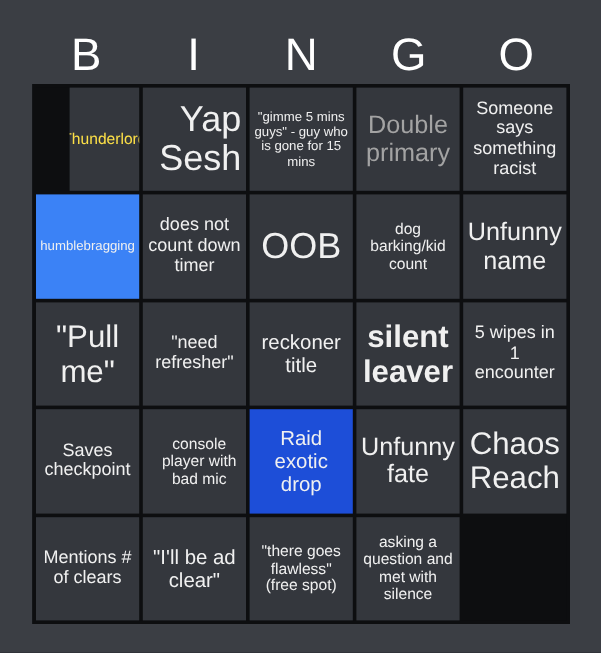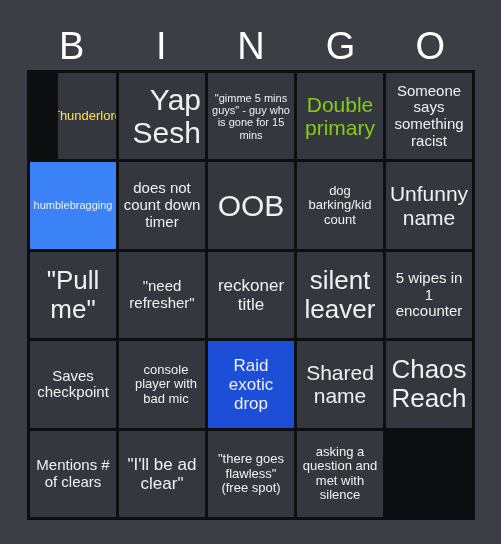--- a/index.html
+++ b/index.html
@@ -95,39 +95,39 @@
     <div class="header-letter" style="color: rgb(255, 255, 255);">N</div>
     <div class="header-letter" style="color: rgb(255, 255, 255);">G</div>
     <div class="header-letter" style="color: rgb(255, 255, 255);">O</div>
   </div>
 
   <div id="bingo-grid" style="background: rgb(13, 14, 16); border-color: rgb(13, 14, 16);">
 
     <div class="bingo-cell fs-s" style="background: rgb(52, 55, 61); color: #fde047; margin-left: 28px;">Thunderlord</div>
     <div class="bingo-cell fs-3xl" style="background: rgb(52, 55, 61); color: rgb(240, 240, 240);">Yap Sesh</div>
     <div class="bingo-cell fs-xs" style="background: rgb(52, 55, 61); color: rgb(240, 240, 240);">"gimme 5 mins guys" - guy who is gone for 15 mins</div>
-    <div class="bingo-cell fs-xl" style="background: rgb(52, 55, 61); color: #84cc16;">Double primary</div>
+    <div class="bingo-cell fs-xl" style="background: rgb(52, 55, 61); color: #a3a3a3;">Double primary</div>
     <div class="bingo-cell fs-m" style="background: rgb(52, 55, 61); color: rgb(240, 240, 240);">Someone says something racist</div>
 
     <div class="bingo-cell fs-xs" style="background: #3b82f6; color: rgb(240, 240, 240);">humblebragging</div>
     <div class="bingo-cell fs-m" style="background: rgb(52, 55, 61); color: rgb(240, 240, 240);">does not count down timer</div>
     <div class="bingo-cell fs-3xl" style="background: rgb(52, 55, 61); color: rgb(240, 240, 240);">OOB</div>
     <div class="bingo-cell fs-s" style="background: rgb(52, 55, 61); color: rgb(240, 240, 240);">dog barking/kid count</div>
     <div class="bingo-cell fs-xl" style="background: rgb(52, 55, 61); color: rgb(240, 240, 240);">Unfunny name</div>
 
     <div class="bingo-cell fs-xxl" style="background: rgb(52, 55, 61); color: rgb(240, 240, 240);">"Pull me"</div>
     <div class="bingo-cell fs-m" style="background: rgb(52, 55, 61); color: rgb(240, 240, 240);">"need refresher"</div>
     <div class="bingo-cell fs-l" style="background: rgb(52, 55, 61); color: rgb(240, 240, 240);">reckoner title</div>
-    <div class="bingo-cell fs-xxl" style="background: rgb(52, 55, 61); color: rgb(240, 240, 240);">silent leaver</div>
+    <div class="bingo-cell fs-xxl" style="background: rgb(52, 55, 61); color: rgb(240, 240, 240); font-weight: bold;">silent leaver</div>
     <div class="bingo-cell fs-m" style="background: rgb(52, 55, 61); color: rgb(240, 240, 240);">5 wipes in 1 encounter</div>
 
     <div class="bingo-cell fs-m" style="background: rgb(52, 55, 61); color: rgb(240, 240, 240);">Saves checkpoint</div>
     <div class="bingo-cell fs-s" style="background: rgb(52, 55, 61); color: rgb(240, 240, 240); padding-left: 12px;">console player with bad mic</div>
     <div class="bingo-cell fs-l" style="background: #1d4ed8; color: rgb(240, 240, 240);">Raid exotic drop</div>
-    <div class="bingo-cell fs-xl" style="background: rgb(52, 55, 61); color: rgb(240, 240, 240);">Shared name</div>
+    <div class="bingo-cell fs-xl" style="background: rgb(52, 55, 61); color: rgb(240, 240, 240);">Unfunny fate</div>
 
     <div class="bingo-cell fs-xxl" style="background: rgb(52, 55, 61); color: rgb(240, 240, 240);">Chaos Reach</div>
     <div class="bingo-cell fs-m" style="background: rgb(52, 55, 61); color: rgb(240, 240, 240);">Mentions # of clears</div>
     <div class="bingo-cell fs-l" style="background: rgb(52, 55, 61); color: rgb(240, 240, 240);">"I'll be ad clear"</div>
     <div class="bingo-cell fs-s" style="background: rgb(52, 55, 61); color: rgb(240, 240, 240);">"there goes flawless" (free spot)</div>
     <div class="bingo-cell fs-s" style="background: rgb(52, 55, 61); color: rgb(240, 240, 240);">asking a question and met with silence</div>
   </div>
 
 </div>
 

